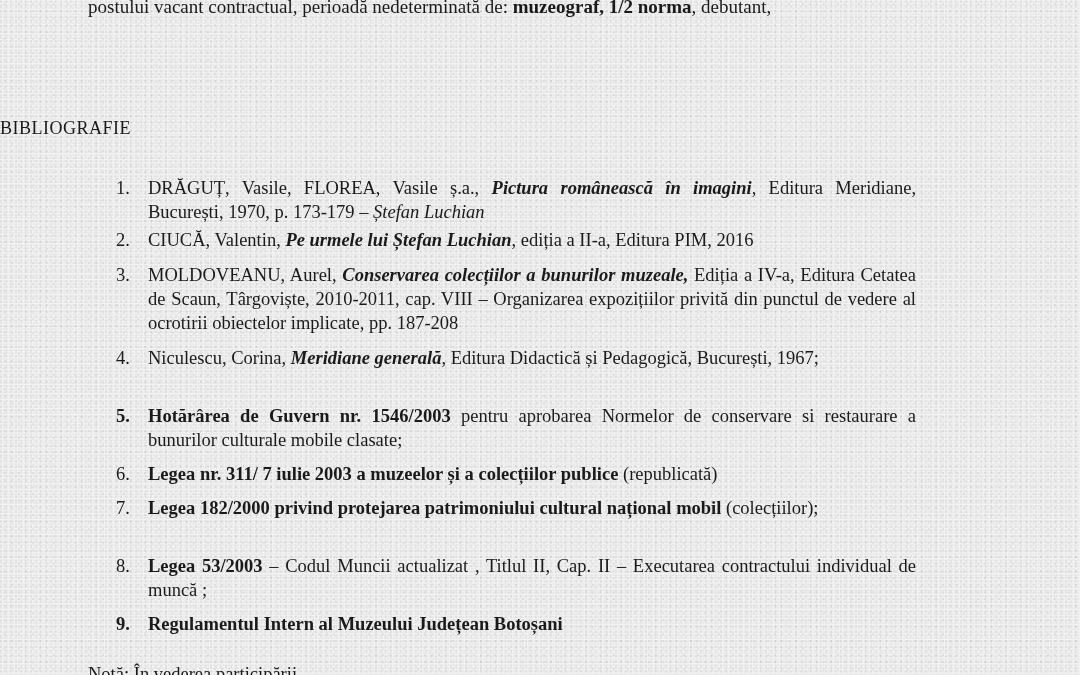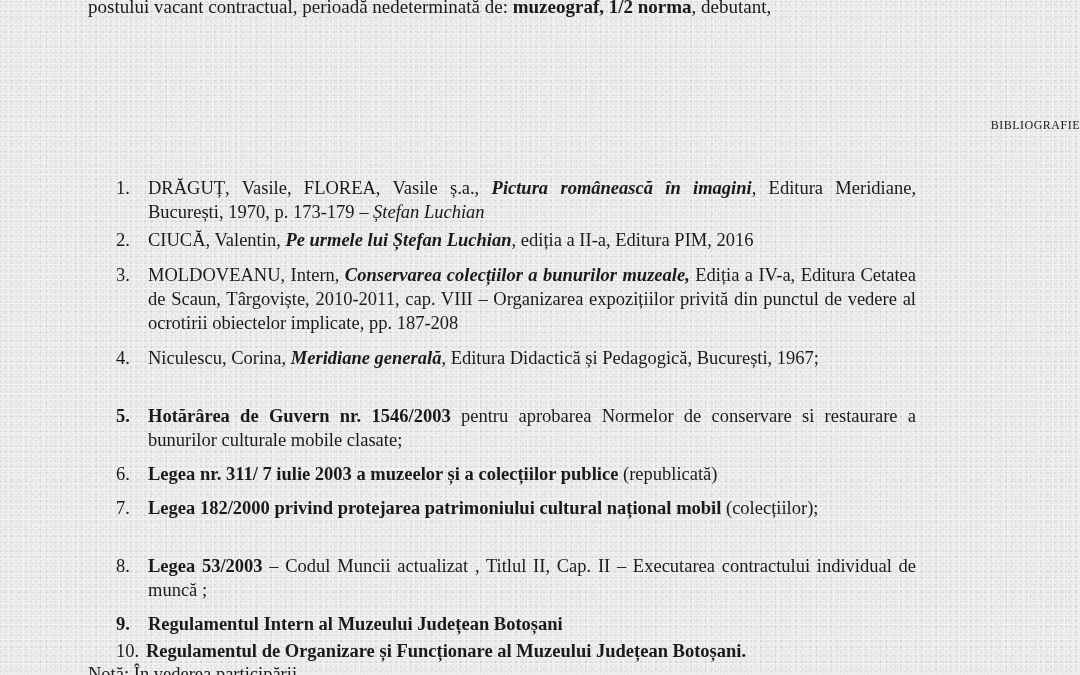--- a/index.html
+++ b/index.html
@@ -10,21 +10,21 @@
         radial-gradient(circle at 20% 30%, rgba(0,0,0,0.05) 1px, transparent 1.5px),
         radial-gradient(circle at 70% 60%, rgba(0,0,0,0.06) 1px, transparent 1.5px),
         radial-gradient(circle at 40% 80%, rgba(0,0,0,0.04) 1px, transparent 1.5px);
       background-size: 5px 5px, 7px 7px, 3px 3px;
       font-family: "Liberation Serif", "DejaVu Serif", serif;
       color: #1a1a1a;
     }
     .page { position: absolute; left: 0; top: 0; width: 874px; height: 675px; }
     .intro { position: absolute; left: 88px; top: 0px; width: 840px; font-size: 19px; line-height: 24px; text-align: justify; }
     .intro .l1 { margin-top: -5px; }
-    .title { position: absolute; left: 0; width: 1080px; top: 118px; text-align: right; font-size: 12px; letter-spacing: 0.5px; }
+    .title { position: absolute; left: 0; width: 1080px; top: 118px; text-align: left; font-size: 18px; letter-spacing: 0.5px; }
     .item { position: absolute; left: 116px; width: 800px; font-size: 18.5px; line-height: 24px; text-align: justify; }
     .item .num { position: absolute; left: 0; top: 0; }
     .item .body { margin-left: 32px; }
     .b { font-weight: bold; }
     .i { font-style: italic; }
     .bi { font-weight: bold; font-style: italic; }
     .note { position: absolute; left: 88px; top: 662px; font-size: 18.5px; line-height: 24px; }
   </style>
 </head>
 <body>
@@ -44,21 +44,21 @@
     <div class="body"><span>DRĂGUȚ, Vasile, FLOREA, Vasile ș.a., </span><span class="bi">Pictura românească în imagini</span><span>, Editura Meridiane, București, 1970, p. 173-179 – </span><span class="i">Ștefan Luchian</span></div>
   </div>
 
   <div class="item" style="top:228px">
     <span class="num">2.</span>
     <div class="body"><span>CIUCĂ, Valentin, </span><span class="bi">Pe urmele lui Ștefan Luchian</span><span>, ediția a II-a, Editura PIM, 2016</span></div>
   </div>
 
   <div class="item" style="top:263px">
     <span class="num">3.</span>
-    <div class="body"><span>MOLDOVEANU, Intern, </span><span class="bi">Conservarea colecțiilor a bunurilor muzeale,</span><span> Ediția a IV-a, Editura Cetatea de Scaun, Târgoviște, 2010-2011, cap. VIII – Organizarea expozițiilor privită din punctul de vedere al ocrotirii obiectelor implicate, pp. 187-208</span></div>
+    <div class="body"><span>MOLDOVEANU, Aurel, </span><span class="bi">Conservarea colecțiilor a bunurilor muzeale,</span><span> Ediția a IV-a, Editura Cetatea de Scaun, Târgoviște, 2010-2011, cap. VIII – Organizarea expozițiilor privită din punctul de vedere al ocrotirii obiectelor implicate, pp. 187-208</span></div>
   </div>
 
   <div class="item" style="top:346px">
     <span class="num">4.</span>
     <div class="body"><span>Niculescu, Corina, </span><span class="bi">Meridiane generală</span><span>, Editura Didactică și Pedagogică, București, 1967;</span></div>
   </div>
 
   <div class="item" style="top:404px">
     <span class="num b">5.</span>
     <div class="body"><span class="b">Hotărârea de Guvern nr. 1546/2003</span><span> pentru aprobarea Normelor de conservare si restaurare a bunurilor culturale mobile clasate;</span></div>
@@ -77,19 +77,15 @@
   <div class="item" style="top:554px">
     <span class="num">8.</span>
     <div class="body"><span class="b">Legea 53/2003</span><span> – Codul Muncii actualizat , Titlul II, Cap. II – Executarea contractului individual de muncă ;</span></div>
   </div>
 
   <div class="item" style="top:612px">
     <span class="num b">9.</span>
     <div class="body"><span class="b">Regulamentul Intern al Muzeului Județean Botoșani</span></div>
   </div>
 
-  <div class="item" style="top:639px">
-    <span class="num">10.</span>
-    <div class="body" style="margin-left:30px"><span class="b">Regulamentul de Organizare și Funcționare al Muzeului Județean Botoșani.</span></div>
-  </div>
 
   <div class="note">Notă: În vederea participării ...</div>
 </div>
 
 </body></html>

